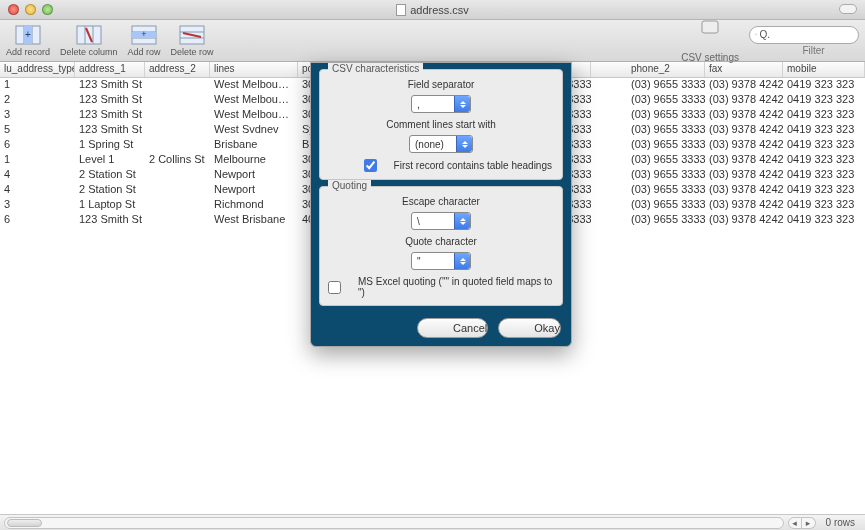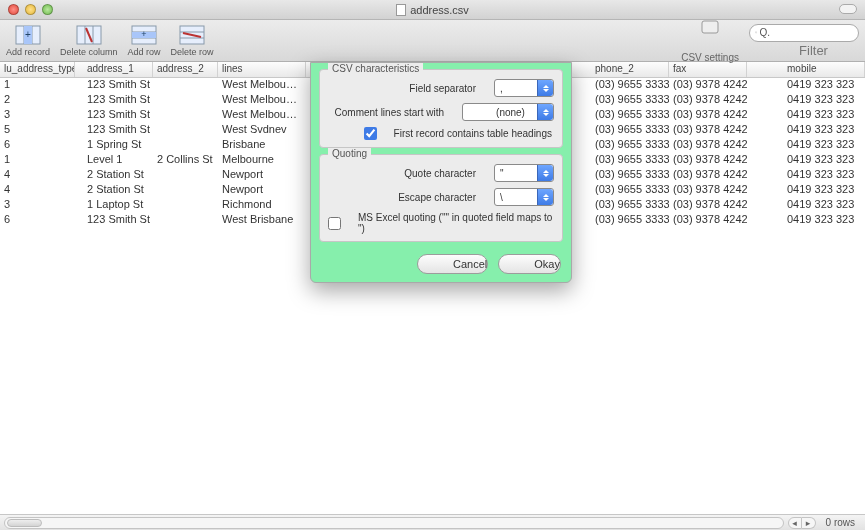--- a/index.html
+++ b/index.html
@@ -16,50 +16,50 @@
 
   
   .toolbar { height:42px; background:linear-gradient(#ececec,#d8d8d8); border-bottom:1px solid #b0b0b0; display:flex; align-items:center; padding:0 6px; gap:10px; }
   .toolbtn { display:flex; flex-direction:column; align-items:center; font-size:9px; color:#555; gap:1px; cursor:pointer;}
   .toolbtn svg { width:26px; height:22px; }
   .spacer { flex:1; }
   .csvset { font-size:10px; color:#666; display:flex; flex-direction:column; align-items:center; gap:16px;}
   .search { width:110px; height:18px; border-radius:9px; border:1px solid #aaa; background:#fff; display:flex; align-items:center; padding:0 5px;}
   .search svg{width:11px;height:11px;fill:#888;}
   .search input{border:none;outline:none;font-size:10px;width:80px;margin-left:3px;background:transparent;}
-  .filterlbl{font-size:13px;color:#777;text-align:right;padding-left:19px;}
+  .filterlbl{font-size:10px;color:#777;text-align:right;padding-left:19px;}
   .filtercol{display:flex;flex-direction:column;align-items:center;gap:1px;}
 
   
   .thead { display:flex; height:16px; background:linear-gradient(#fdfdfd,#e9e9e9); border-bottom:1px solid #c8c8c8; font-size:10px; color:#444;}
   .th { border-right:1px solid #d2d2d2; padding:1px 4px; overflow:hidden; white-space:nowrap; text-overflow:clip;}
   
   .tbody { background:#fff; font-size:11px; color:#333; position:relative; height: calc(530px - 20px - 42px - 16px - 16px); overflow:hidden;}
   .row { display:flex; height:15px; }
   .cell { padding:0 4px; overflow:hidden; white-space:nowrap;}
   
-  .c0{width:75px;} .c1{width:70px;margin-left:8px;} .c2{width:65px;} .c3{width:88px;} .c4{width:28px;}
+  .c0{width:75px;} .c1{width:70px;} .c2{width:65px;} .c3{width:88px;} .c4{width:28px;}
   .cgap{flex:1;}
-  .c5{width:78px;} .c6{width:78px;margin-left:36px;} .c7{width:78px;} .c8{width:82px;margin-left:36px;}
+  .c5{width:78px;} .c6{width:78px;margin-left:36px;} .c7{width:78px;} .c8{width:82px;}
 
   
   .footer { position:absolute; bottom:0; left:0; right:0; height:16px; background:linear-gradient(#f4f4f4,#e2e2e2); border-top:1px solid #c7c7c7; display:flex; align-items:center; }
   .hscroll { flex:1; height:12px; margin:0 4px; border:1px solid #c4c4c4; border-radius:6px; background:#f6f6f6; display:flex; align-items:center; padding:0 2px;}
   .thumb { width:35px; height:8px; background:linear-gradient(#eee,#d4d4d4); border:1px solid #bcbcbc; border-radius:4px;}
   .harrows{display:flex;gap:0;}
   .harrows .ab{width:14px;height:12px;border:1px solid #c4c4c4;background:#f6f6f6;display:flex;align-items:center;justify-content:center;font-size:9px;color:#666;}
   .harrows .ab:first-child{border-radius:6px 0 0 6px;}
   .harrows .ab:last-child{border-radius:0 6px 6px 0;border-left:none;}
   .status { font-size:10px; color:#555; padding:0 10px; white-space:nowrap;}
 
   
-  .sheet { position:absolute; left:310px; top:62px; width:262px; background:#86efac; border:1px solid #a9a9a9; border-radius:0 0 6px 6px; box-shadow:0 8px 22px rgba(0,0,0,.35); padding-bottom:6px;}
+  .sheet { position:absolute; left:310px; top:62px; width:262px; background:#0c4a6e; border:1px solid #a9a9a9; border-radius:0 0 6px 6px; box-shadow:0 8px 22px rgba(0,0,0,.35); padding-bottom:6px;}
   .group { border:1px solid #c6c6c6; border-radius:4px; margin:6px 8px; background:#ececec; position:relative;}
   .group .legend{ position:absolute; top:-7px; left:8px; background:#ececec; padding:0 4px; font-size:10px; color:#555;}
-  .grow { display:flex; align-items:center; justify-content:flex-end; padding:3px 8px; gap:18px; font-size:10px; color:#333;}
+  .grow { display:flex; align-items:center; justify-content:flex-end; padding:3px 8px; gap:5px; font-size:10px; color:#333;flex-direction:column;}
   .grow label{ text-align:right; }
   .aquasel { height:18px; border:1px solid #8a8a8a; border-radius:3px; background:#fff; display:flex; align-items:center; padding-left:5px; font-size:10px; position:relative; min-width:60px;}
   .aquasel .cap{ position:absolute; right:0; top:0; bottom:0; width:16px; background:linear-gradient(#6ea6ff,#3e7be6); border-left:1px solid #3a66b8; border-radius:0 3px 3px 0; display:flex; flex-direction:column; align-items:center; justify-content:center;}
   .aquasel .cap::before{content:"";border-left:3px solid transparent;border-right:3px solid transparent;border-bottom:3px solid #fff;margin-bottom:1px;}
   .aquasel .cap::after{content:"";border-left:3px solid transparent;border-right:3px solid transparent;border-top:3px solid #fff;}
   .chk{display:flex;align-items:center;gap:17px;font-size:10px;color:#333;padding:3px 8px;}
   .chk input{accent-color:#3e7be6;}
   .chk.center{justify-content:center;}
   .btnrow{display:flex;justify-content:flex-end;gap:10px;padding:6px 10px 2px;}
   .aquabtn{min-width:62px;height:20px;border:1px solid #9c9c9c;border-radius:10px;background:linear-gradient(#fdfdfd,#e4e4e4);font-size:11px;color:#333;display:flex;align-items:center;justify-content:center;cursor:pointer;padding-left:35px;}
@@ -289,49 +289,49 @@
     <div style="height:6px;"></div>
     <div class="grow">
       <label>Field separator</label>
       <div class="aquasel" style="width:60px;">
           <span>,</span>
           <div class="cap"></div>
         </div>
     </div>
     <div class="grow">
       <label>Comment lines start with</label>
-      <div class="aquasel" style="width:92px;justify-content:center;">
+      <div class="aquasel" style="width:64px;">
           <span>(none)</span>
           <div class="cap"></div>
         </div>
     </div>
     <div class="chk" style="justify-content:flex-end;padding-right:10px;">
       <input type="checkbox" checked="" style="">
       <span>First record contains table headings</span>
     </div>
     <div style="height:4px;"></div>
   </div>
 
   <div class="group">
     <div class="legend">Quoting</div>
     <div style="height:6px;"></div>
+    <div class="grow">
+      <label>Escape character</label>
+      <div class="aquasel" style="width:60px;">
+          <span>\</span>
+          <div class="cap"></div>
+        </div>
+    </div>
     <div class="grow">
       <label>Quote character</label>
       <div class="aquasel" style="width:60px;">
           <span>"</span>
           <div class="cap"></div>
         </div>
     </div>
-    <div class="grow">
-      <label>Escape character</label>
-      <div class="aquasel" style="width:60px;">
-          <span>\</span>
-          <div class="cap"></div>
-        </div>
-    </div>
     <div class="chk center">
       <input type="checkbox" style="">
       <span>MS Excel quoting ("" in quoted field maps to ")</span>
     </div>
     <div style="height:4px;"></div>
   </div>
 
 
   <div class="btnrow">
     <div class="aquabtn">Cancel</div>

